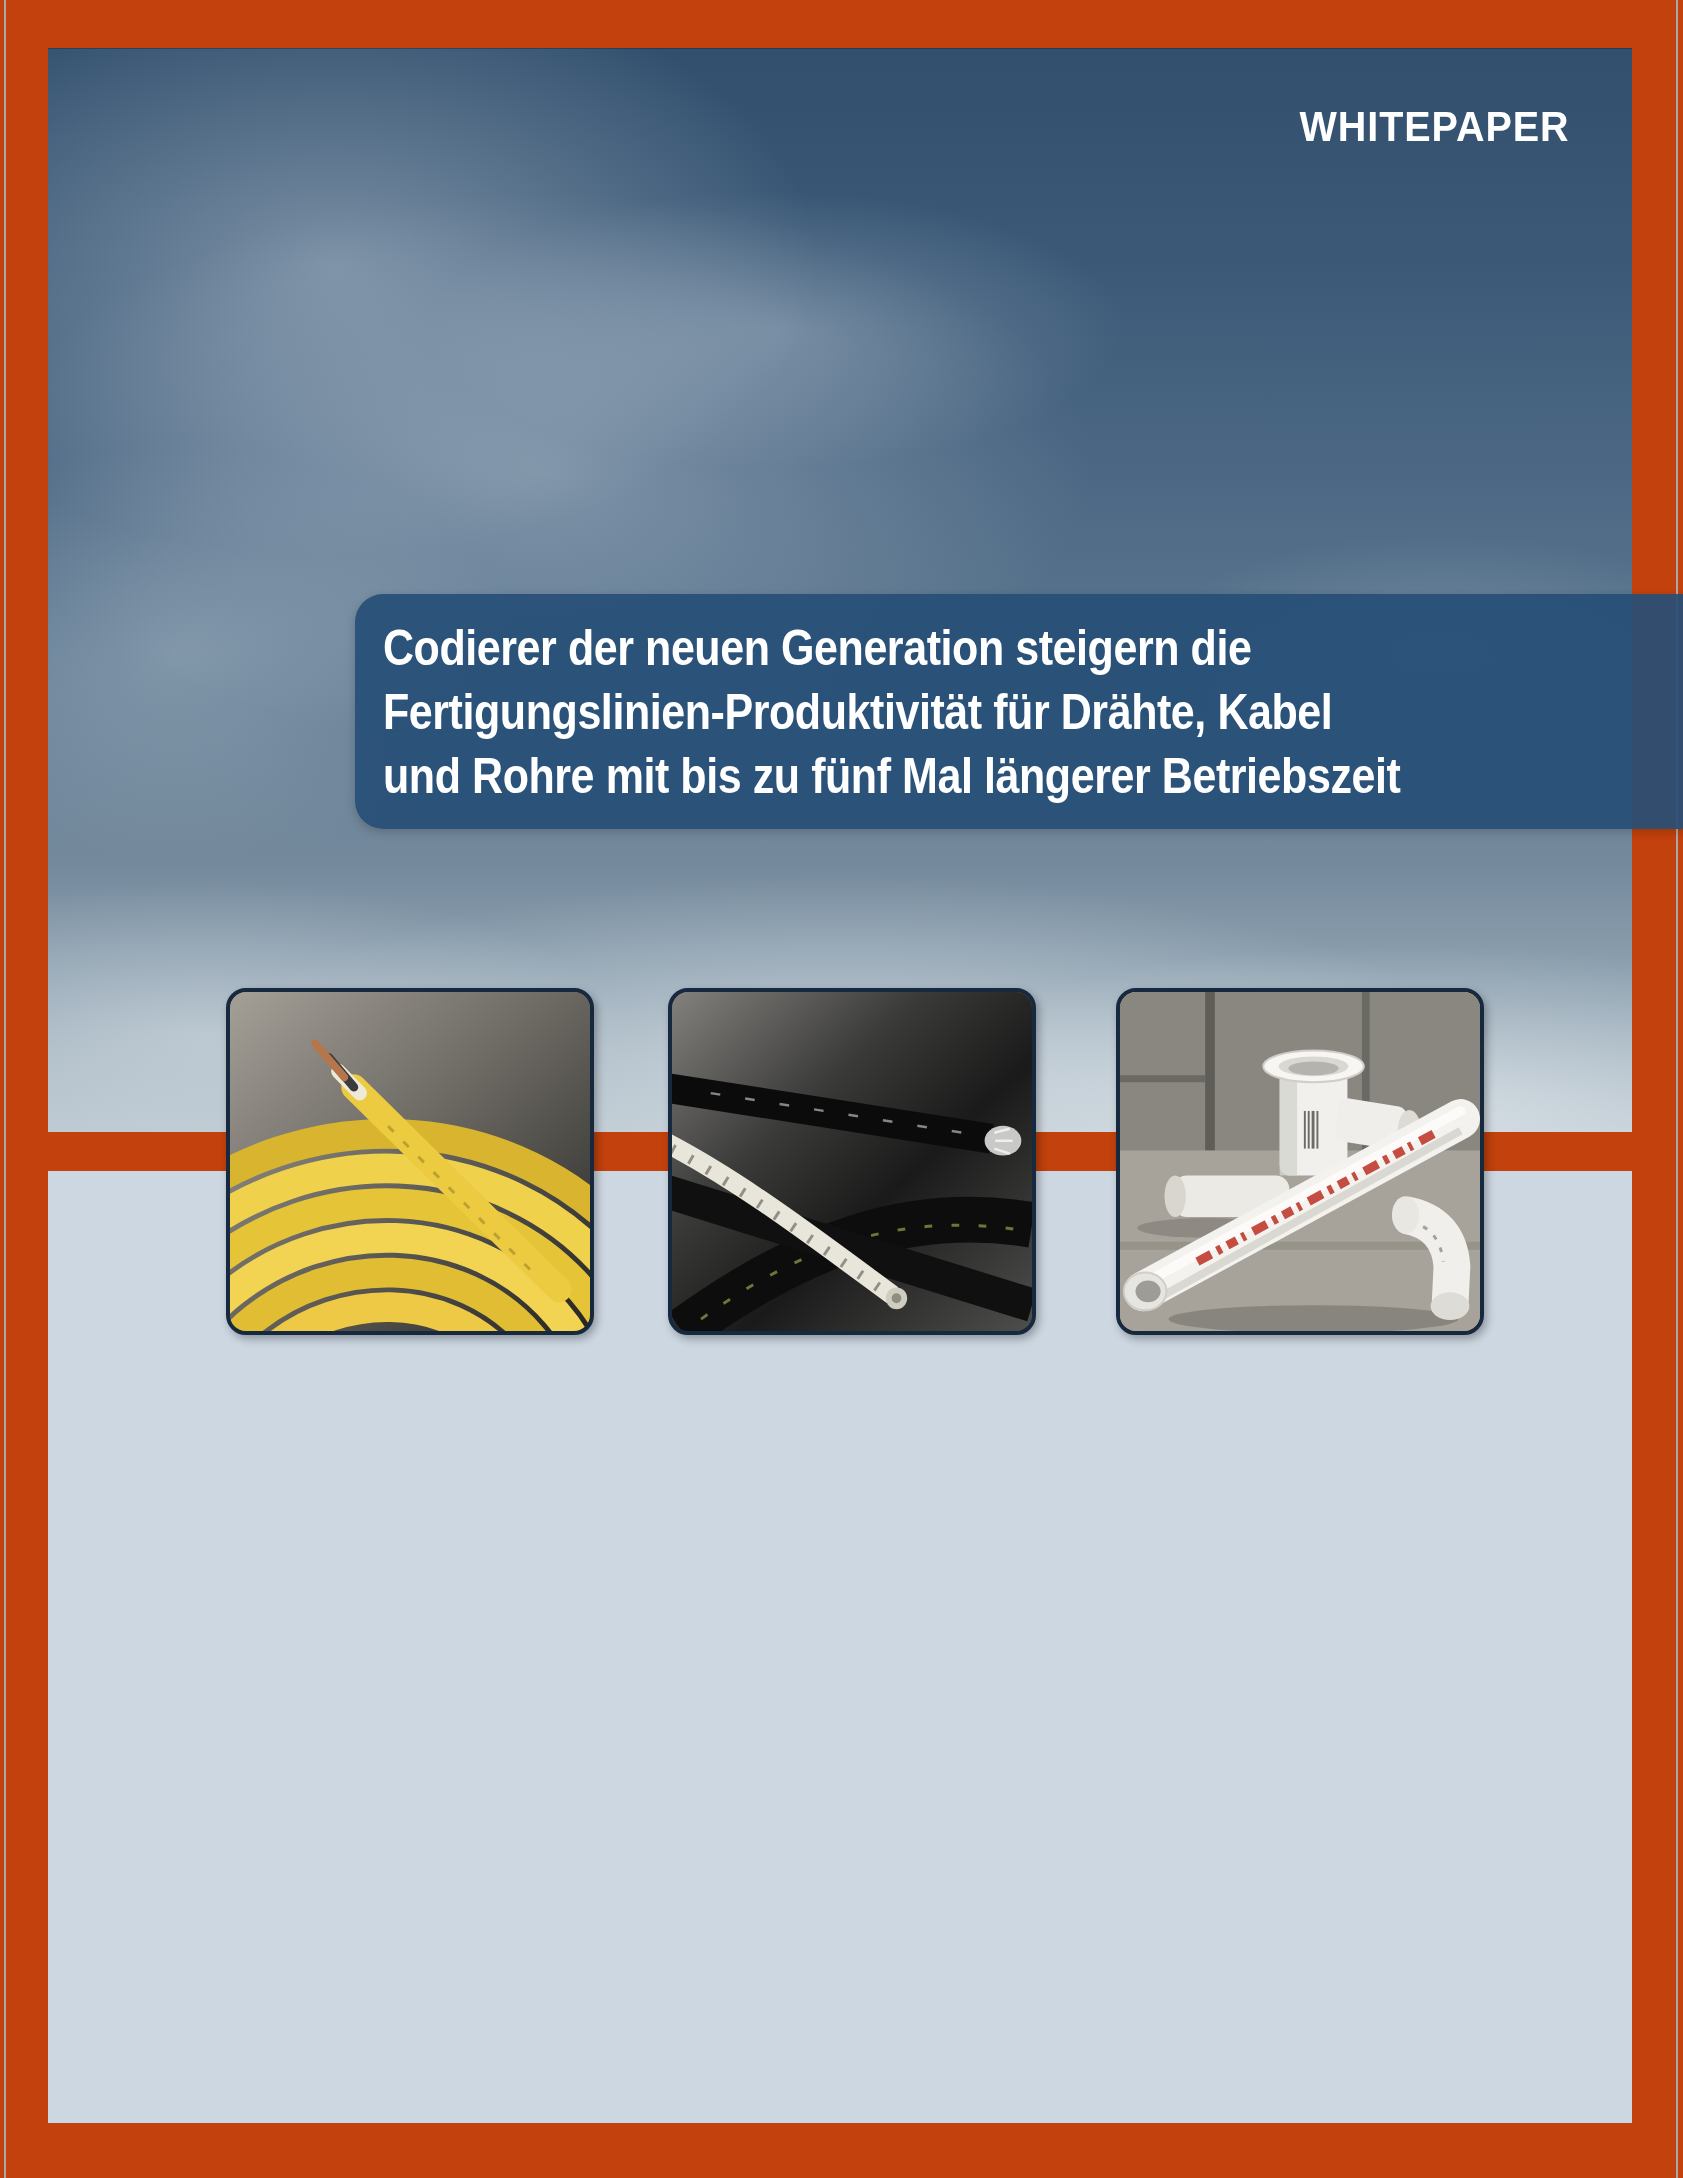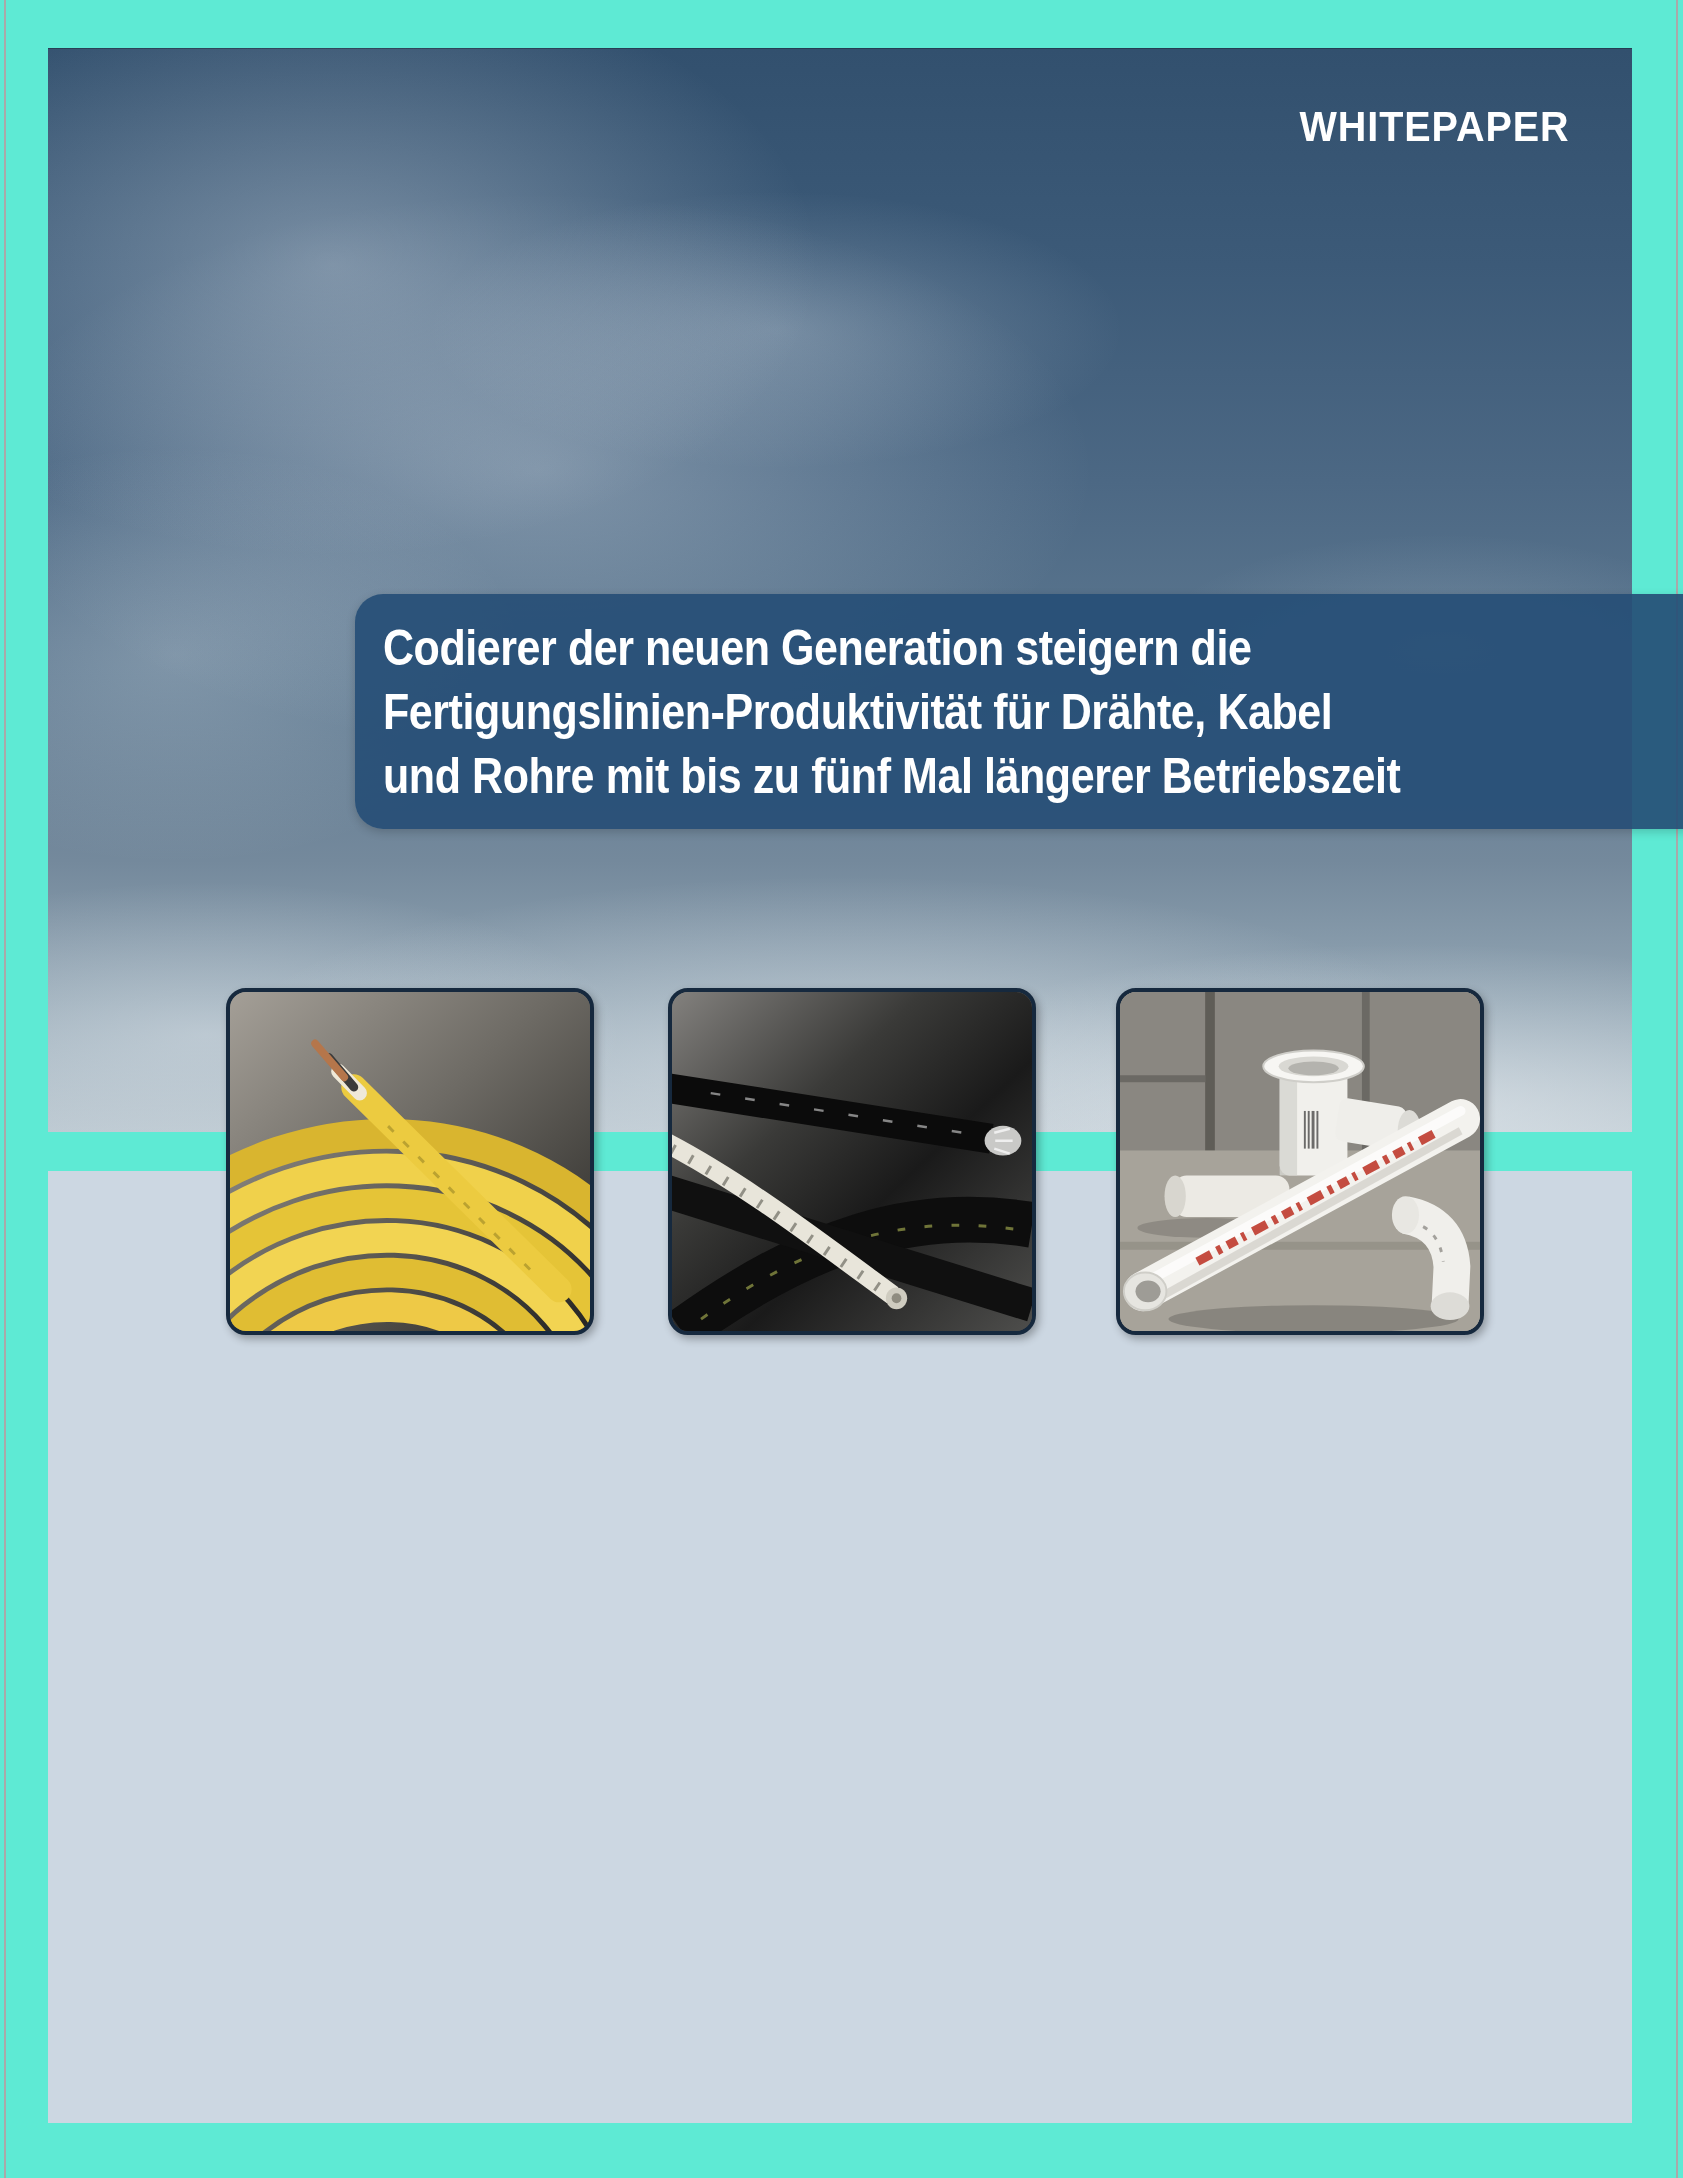--- a/index.html
+++ b/index.html
@@ -1,16 +1,16 @@
 <!DOCTYPE html>
 <html><head>
 <meta charset="utf-8">
 <style>
   html,body{margin:0;padding:0;background:#fff;}
-  .page{position:relative;width:1683px;height:2178px;background:#5eead4;overflow:hidden;
+  .page{position:relative;width:1683px;height:2178px;background:#c2410c;overflow:hidden;
         font-family:"Liberation Sans","DejaVu Sans",sans-serif;}
   .edge-line{position:absolute;top:0;bottom:0;width:2px;background:#a9a9a9;}
   .edge-left{left:4px;}
   .edge-right{right:5px;}
 
   
   .sky{position:absolute;left:48px;top:48px;width:1584px;height:1084px;
        background:
          radial-gradient(ellipse 693px 416px at 18% 20%, rgba(222,229,236,.38), transparent 70%),
          radial-gradient(ellipse 792px 396px at 31% 39%, rgba(226,233,239,.33), transparent 70%),

